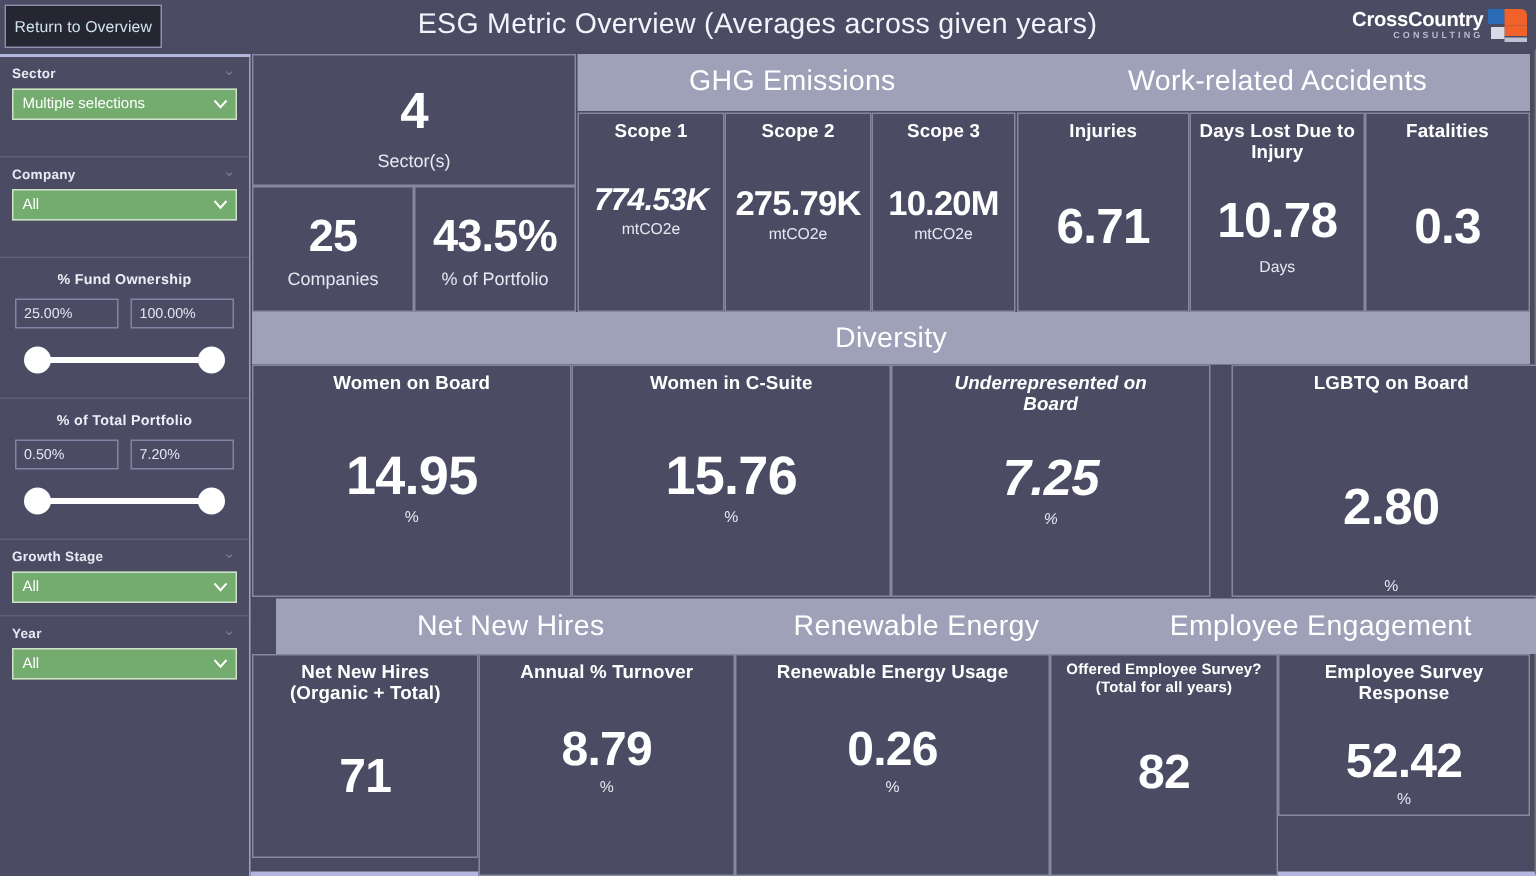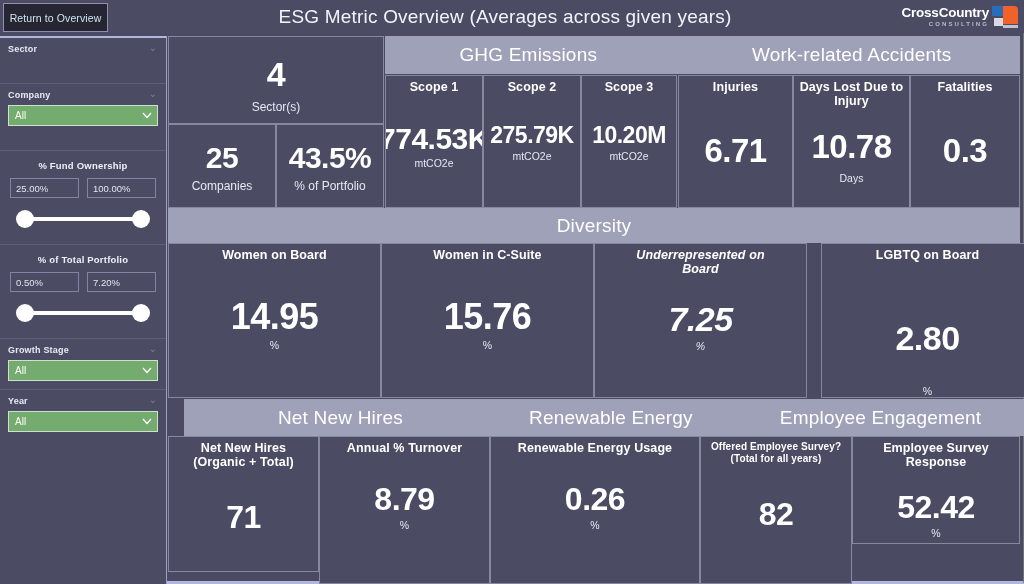--- a/index.html
+++ b/index.html
@@ -182,20 +182,26 @@
         </svg>
       </div>
     </div>
   </div>
 
   <div class="sidebar">
 
     <div class="filter-block">
       <div class="f-label">Sector</div>
       <div class="f-collapse">⌄</div>
+      <div class="f-select">
+        <span>Multiple selections</span>
+        <svg class="chev" viewBox="0 0 10 10">
+            <path d="M1 3 L5 7.5 L9 3" stroke="#ffffff" stroke-width="1.3" fill="none"></path>
+          </svg>
+      </div>
       <div class="sb-spacer"></div>
     </div>
 
     <div class="filter-block">
       <div class="f-label">Company</div>
       <div class="f-collapse">⌄</div>
       <div class="f-select">
         <span>All</span>
         <svg class="chev" viewBox="0 0 10 10">
             <path d="M1 3 L5 7.5 L9 3" stroke="#ffffff" stroke-width="1.3" fill="none"></path>
@@ -270,21 +276,21 @@
       <div class="card-unit" style="font-size:12px; margin-top:4px;">% of Portfolio</div>
     </div>
 
     <div class="band abs" style="left:217px; top:0; width:635px; height:38px;">
       <div class="band-seg" style="width:292px;">GHG Emissions</div>
       <div class="band-seg" style="width:343px;">Work-related Accidents</div>
     </div>
 
     <div class="card abs" style="left:217px; top:39px; width:98px; height:133px;">
       <div class="card-title">Scope 1</div>
-      <div class="card-value" style="font-size:30px; margin-top:28px;">774.53K</div>
+      <div class="card-value" style="font-size:21px; margin-top:28px;font-style:italic;">774.53K</div>
       <div class="card-unit">mtCO2e</div>
     </div>
     <div class="card abs" style="left:315px; top:39px; width:98px; height:133px;">
       <div class="card-title">Scope 2</div>
       <div class="card-value" style="font-size:23px; margin-top:28px;">275.79K</div>
       <div class="card-unit">mtCO2e</div>
     </div>
     <div class="card abs" style="left:413px; top:39px; width:96px; height:133px;">
       <div class="card-title">Scope 3</div>
       <div class="card-value" style="font-size:23px; margin-top:28px;">10.20M</div>

